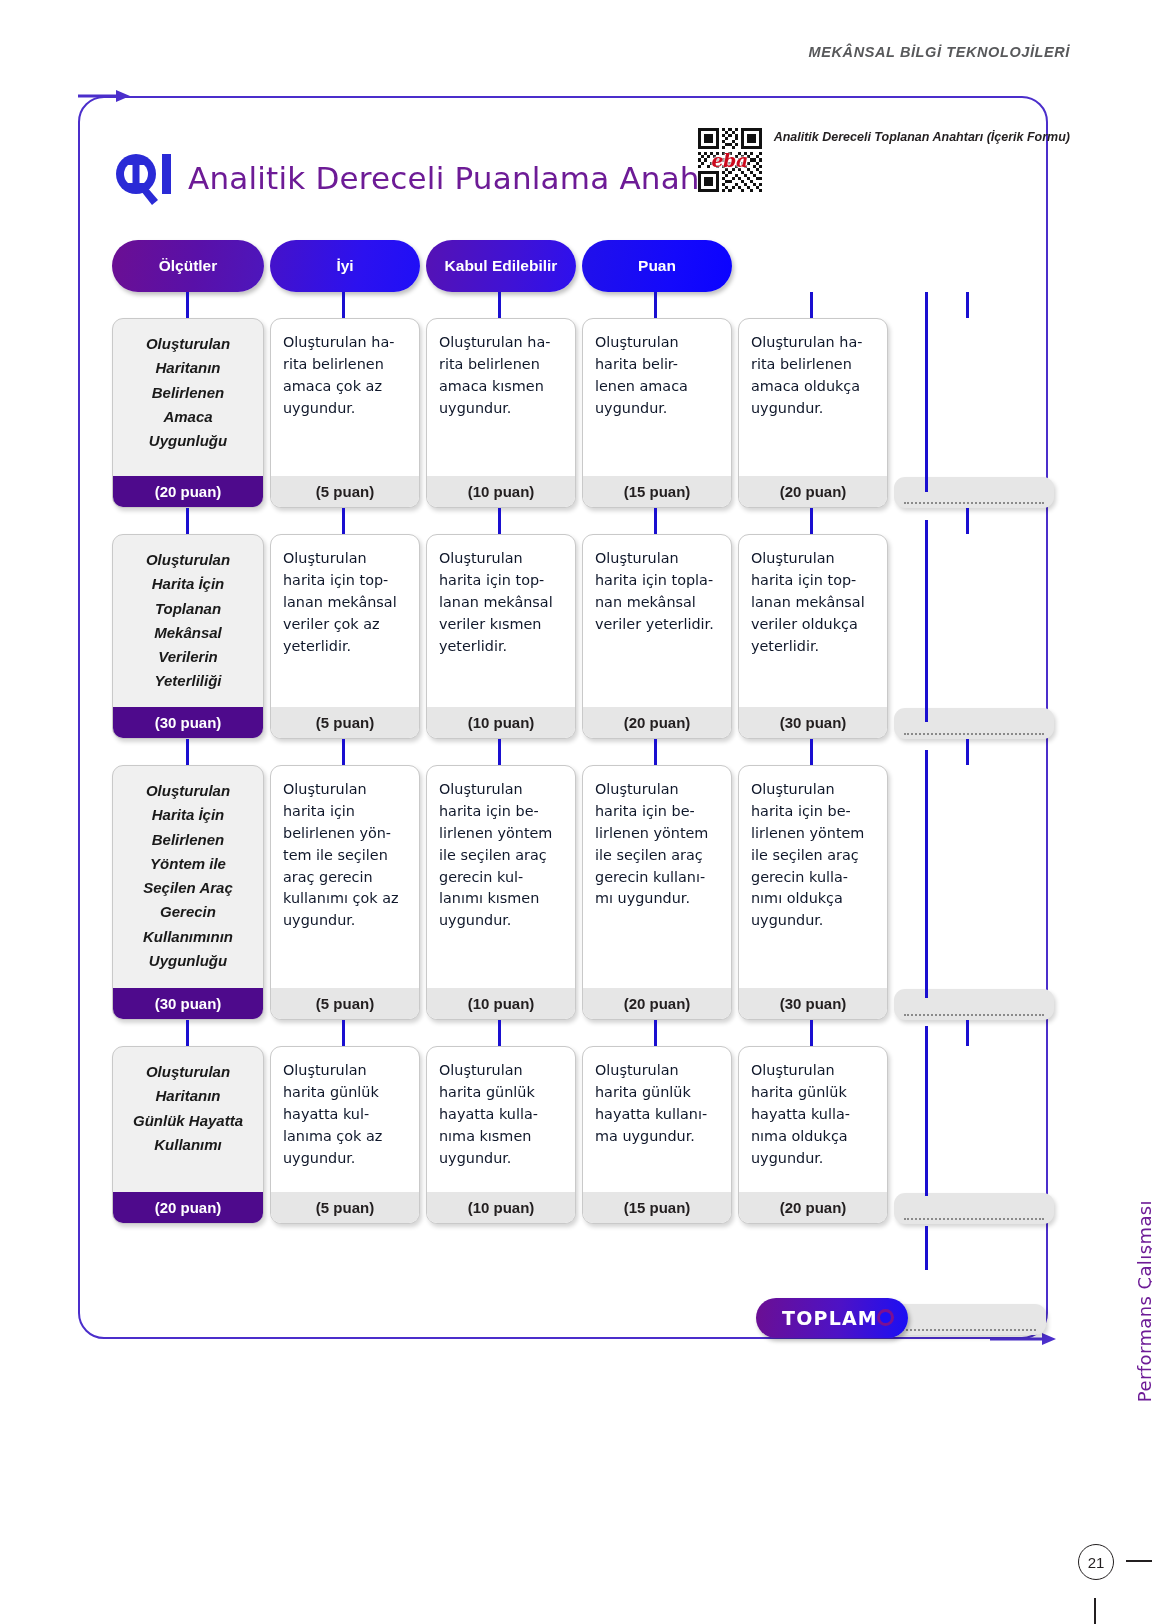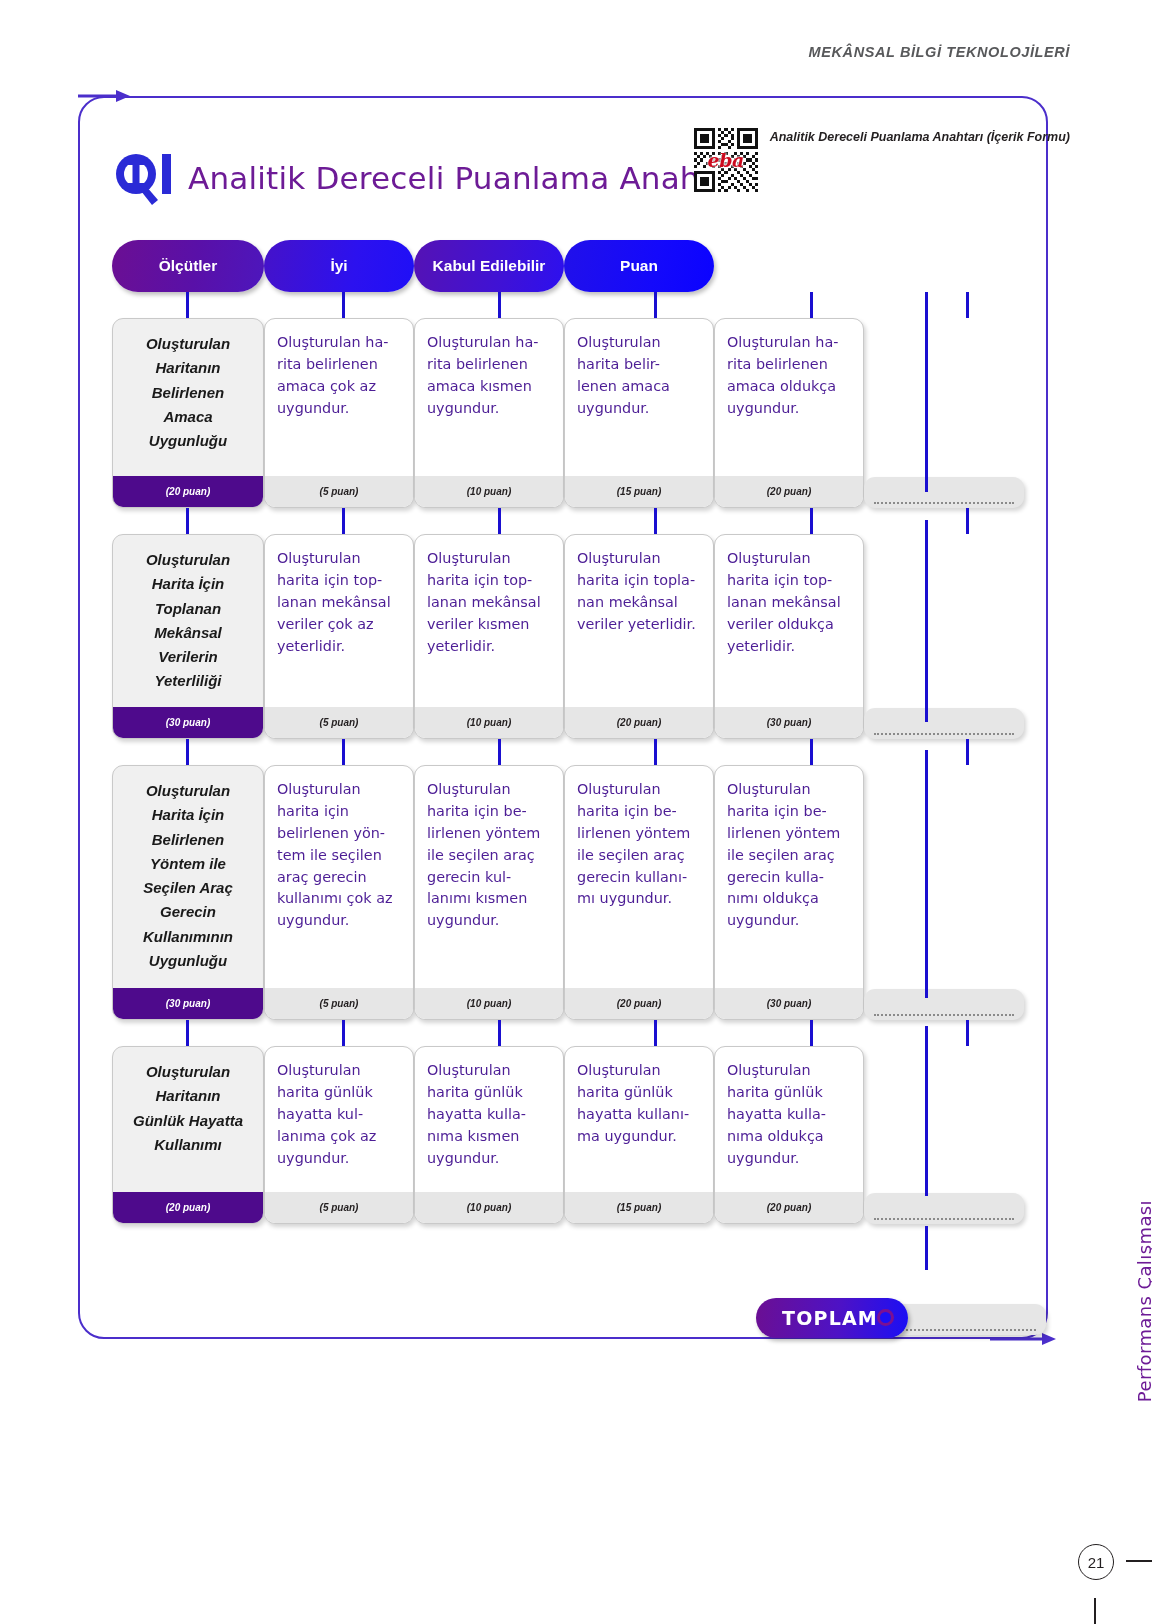--- a/index.html
+++ b/index.html
@@ -97,21 +97,21 @@
 
   
   .rubric {
     position: absolute;
     left: 112px; top: 240px;
     width: 930px;
   }
   .grid-row {
     display: grid;
     grid-template-columns: 152px 150px 150px 150px 150px 160px;
-    column-gap: 0;
+    column-gap: 6px;
   }
 
   
   .hdr {
     height: 52px;
     border-radius: 26px;
     display: flex;
     align-items: center;
     justify-content: center;
     text-align: center;
@@ -147,33 +147,32 @@
     flex-direction: column;
     overflow: hidden;
     box-shadow: 2px 3px 4px rgba(0,0,0,0.17);
   }
   .cell-body {
     flex: 1 1 auto;
     padding: 13px 11px 6px 12px;
     font-family: "DejaVu Sans", sans-serif;
     font-size: 14.4px;
     line-height: 1.52;
-    color: #4c1d95;
+    color: #0f172a;
     white-space: pre-line;
   }
   .cell-foot {
     background: #e6e6e6;
     min-height: 31px;
     display: flex;
     align-items: center;
     justify-content: center;
     font-family: "Liberation Sans", sans-serif;
-    font-style: italic;
     font-weight: bold;
-    font-size: 10px;
+    font-size: 15px;
     color: #231f20;
   }
 
   
   .cell.criteria { background: #f0f0f0; }
   .cell.criteria .cell-body {
     text-align: center;
     font-family: "Liberation Sans", sans-serif;
     font-style: italic;
     font-weight: bold;
@@ -438,21 +437,21 @@
         <rect x="8" y="20" width="1" height="1"></rect>
           <rect x="10" y="20" width="1" height="1"></rect>
           <rect x="14" y="20" width="1" height="1"></rect>
           <rect x="17" y="20" width="1" height="1"></rect>
           <rect x="20" y="20" width="1" height="1"></rect>
       </g>
     </svg>
     <div class="eba-mark">eba</div>
   </div>
   <div class="qr-caption">Analitik Dereceli
-Puanlama Anahtarı
+Toplanan Anahtarı
 (İçerik Formu)</div>
 </div>
 
 <div class="rubric">
 
   <div class="grid-row">
     <div class="hdr hdr-0">Ölçütler</div>
     <div class="hdr hdr-3">İyi</div>
     <div class="hdr hdr-2">Kabul
 Edilebilir</div>

